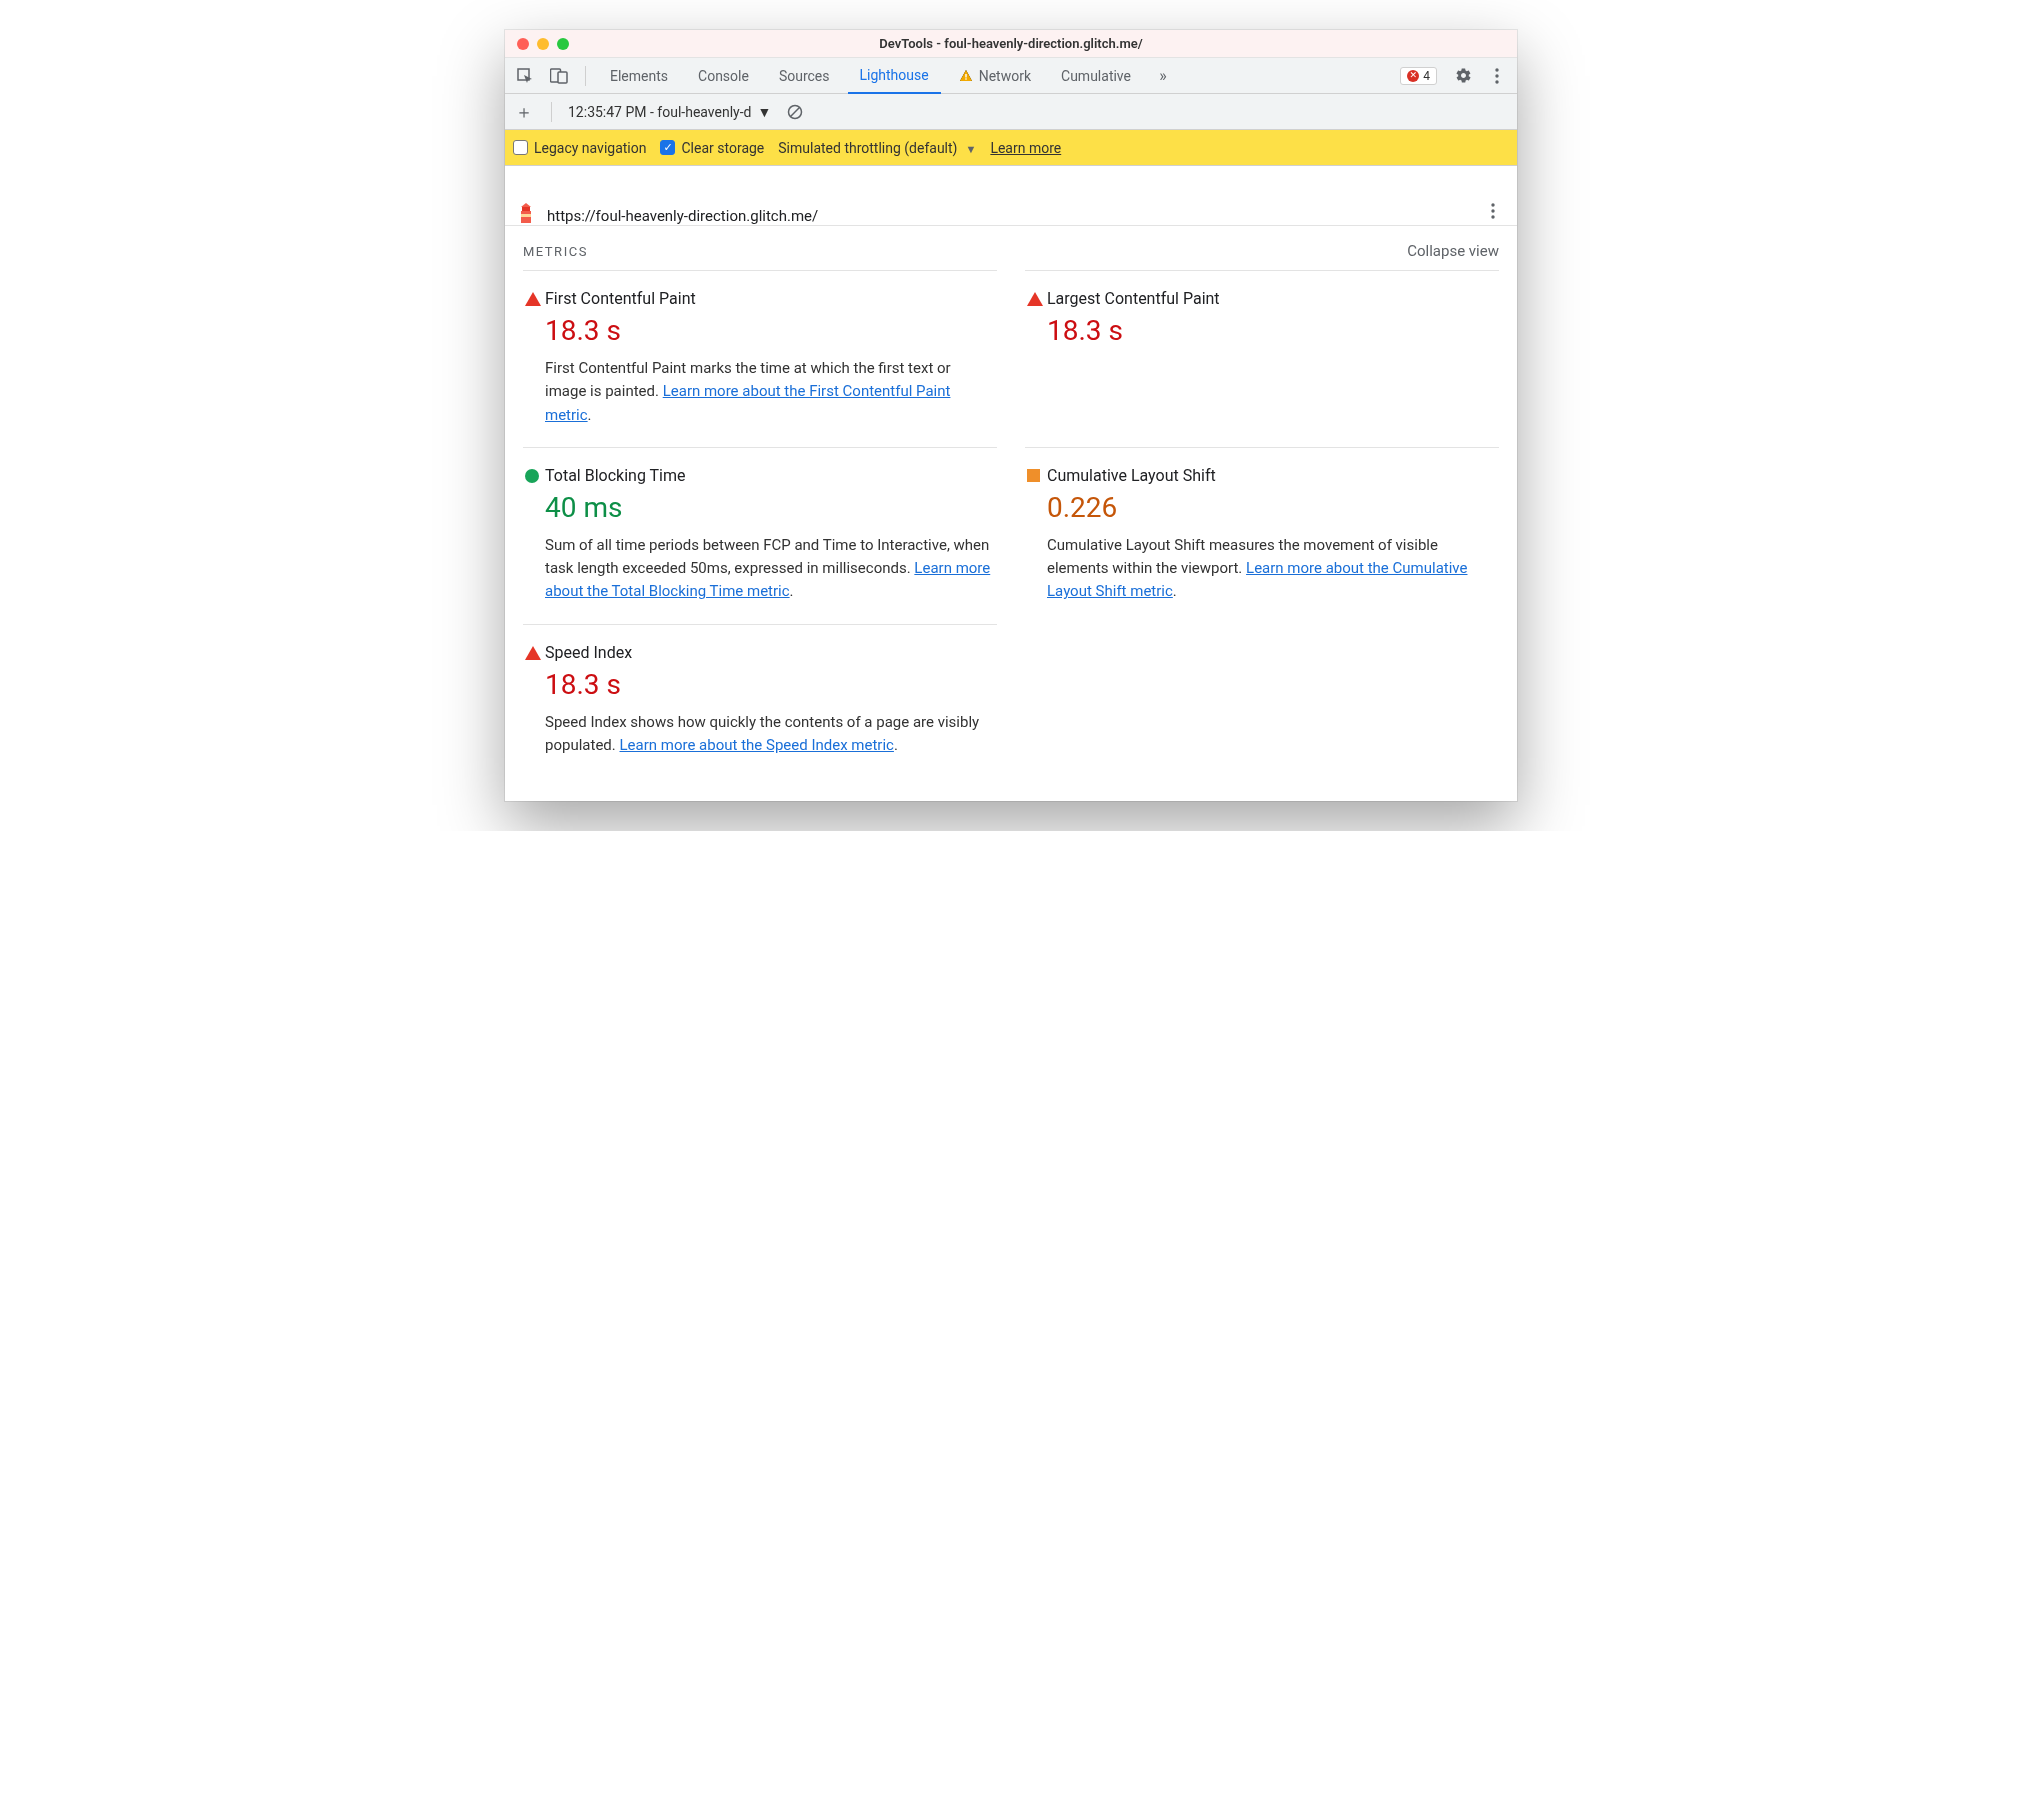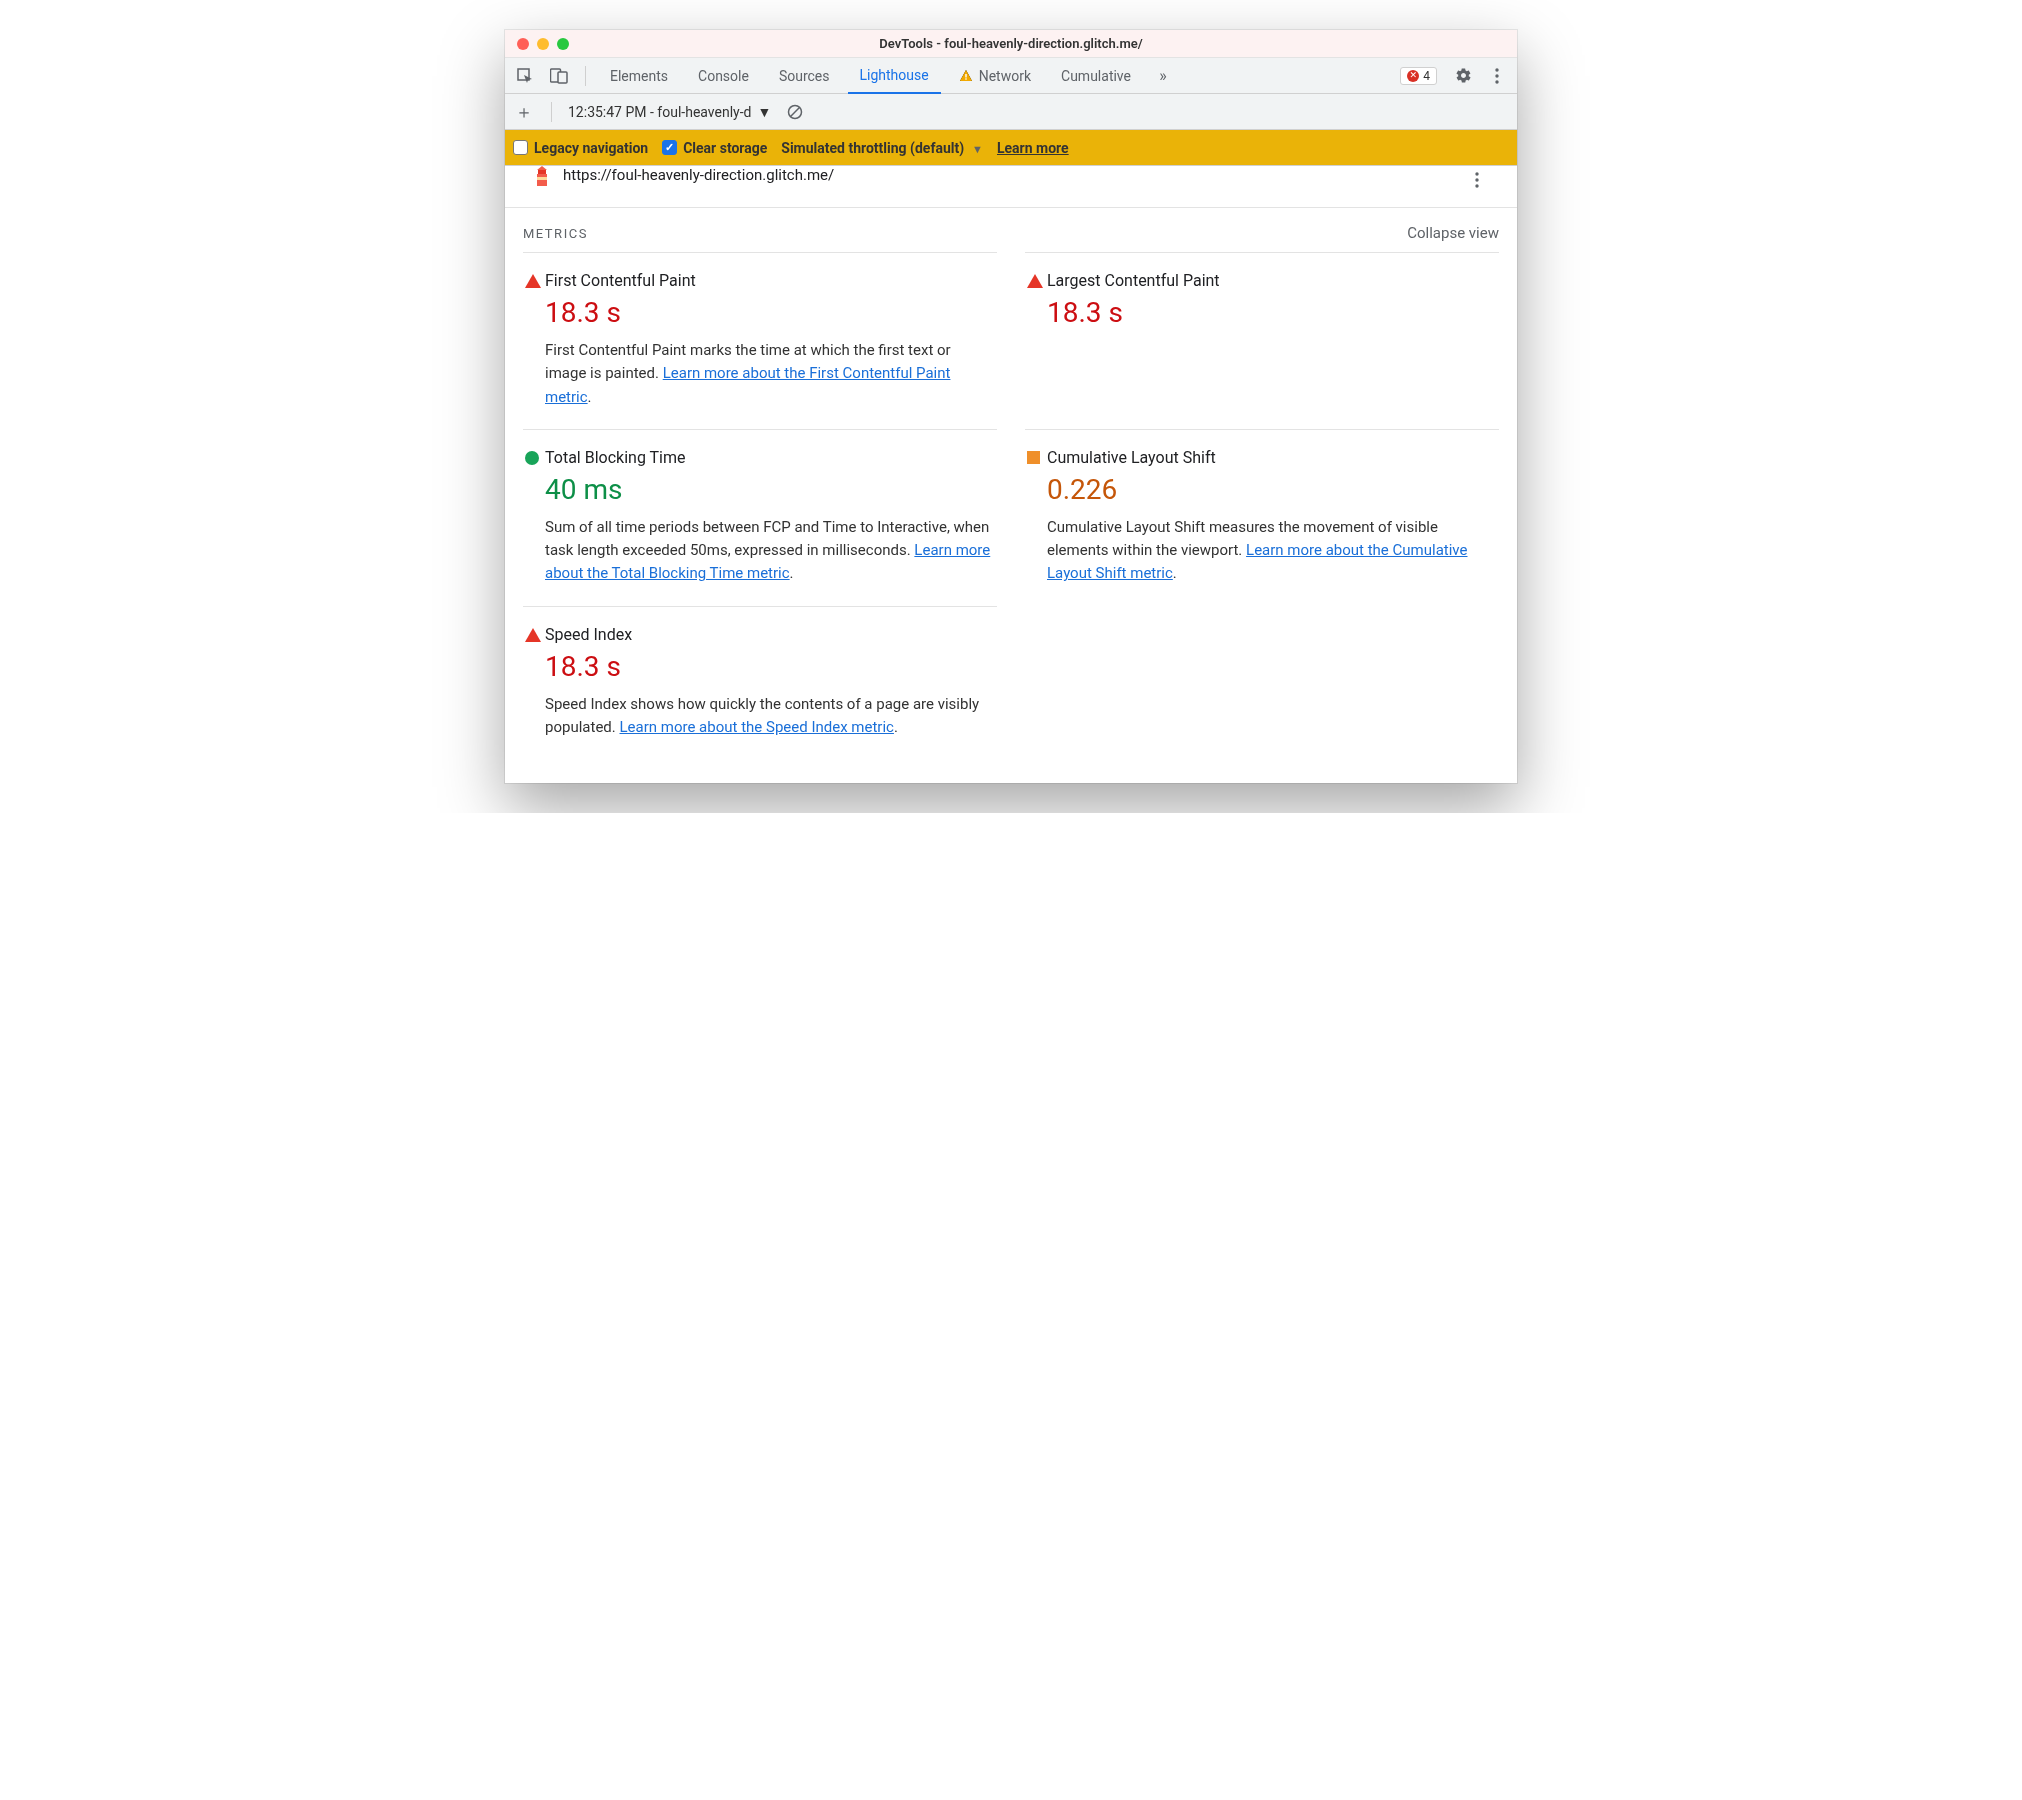--- a/index.html
+++ b/index.html
@@ -108,40 +108,39 @@
   }
   .plus { font-size:18px; color:#5f6368; cursor:pointer; width:22px; text-align:center;}
   .report-sel {
     display:flex; align-items:center; gap:6px;
     color:#333; cursor:pointer;
   }
   
   .row3 {
     display:flex; align-items:center;
     height:36px;
-    background:#eab308;
+    background:#fde047;
     border-bottom:1px solid #d0d0d0;
     padding:0 8px;
     font-size:14px;
     color:#333;
     gap:14px;
-    font-weight:bold;
   }
   .chk {
     width:15px; height:15px; border:1.5px solid #777; border-radius:3px;
     display:inline-flex; align-items:center; justify-content:center;
     background:#fff;
   }
   .chk.on { background:#1a73e8; border-color:#1a73e8; color:#fff; font-size:11px; }
   .learn { text-decoration: underline; cursor:pointer; }
   
   .urlrow {
-    display:flex; align-items:flex-start;
-    height:42px;
-    padding:0 26px;
+    display:flex; align-items:flex-end;
+    height:60px;
+    padding:0 10px;
     border-bottom:1px solid #e3e3e3;
     font-size:15px;
     color:#202124;
     gap:10px;
   }
   .lh-logo {
     width:22px; height:22px;
     display:inline-block;
   }
   .urlrow .spacer{flex:1;}

